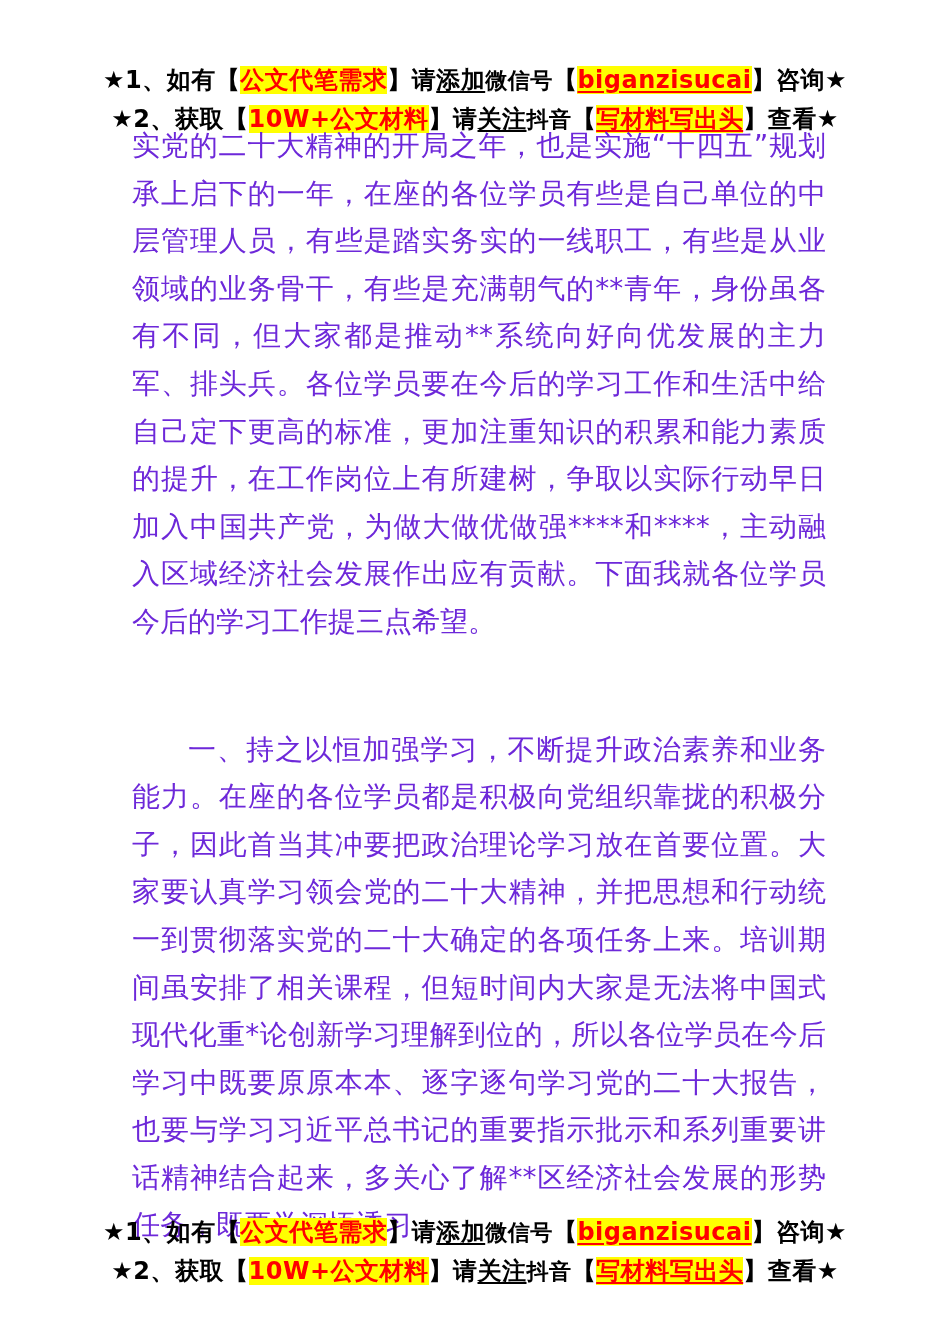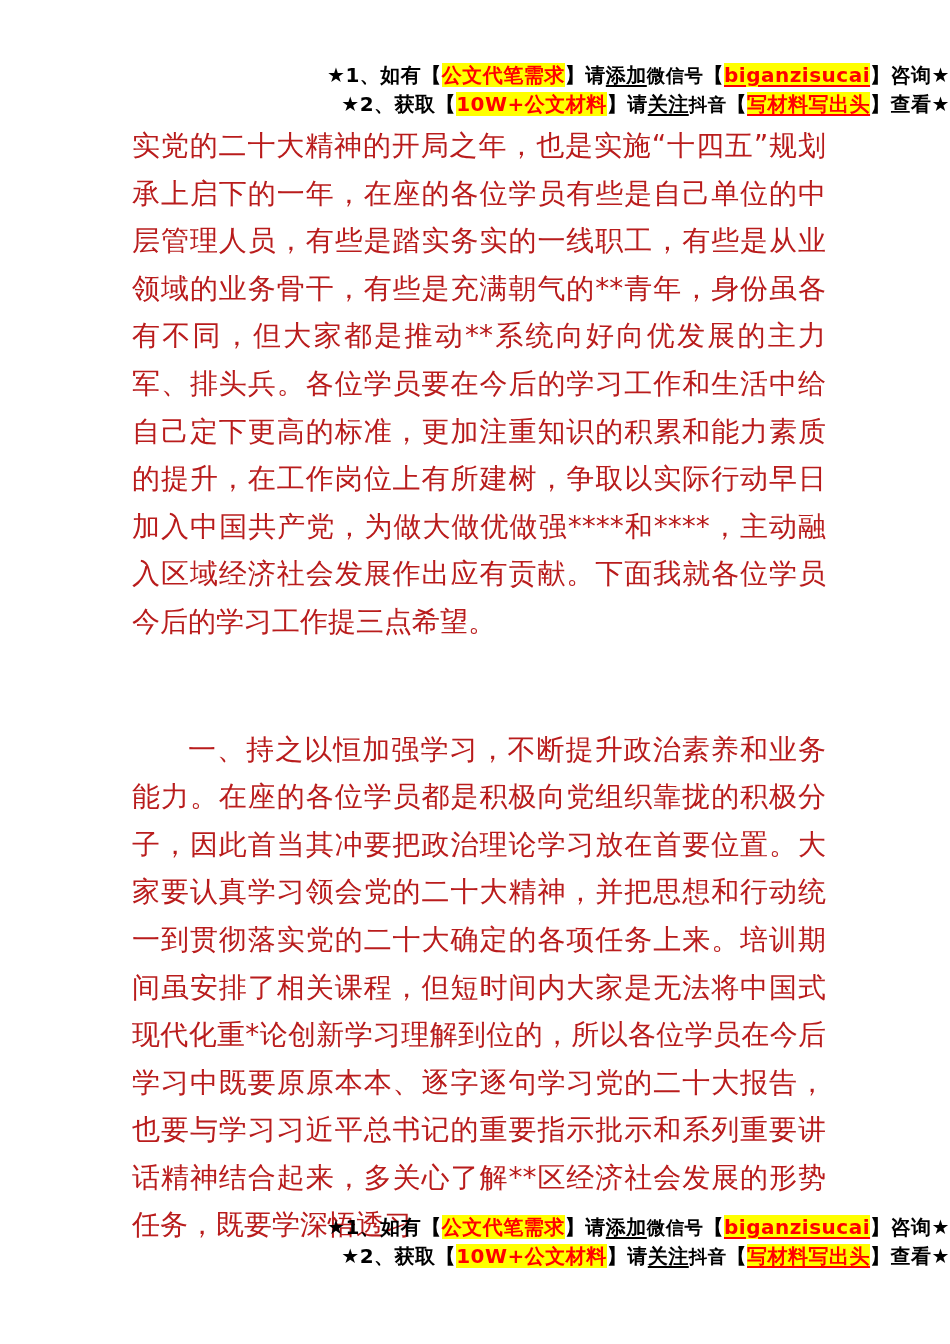--- a/index.html
+++ b/index.html
@@ -11,40 +11,40 @@
   .page{
     position:relative;
     width:950px;height:1344px;
     background:#ffffff;
     color:#000;
     overflow:hidden;
   }
   
   .promo{
     position:absolute;left:0;width:100%;
-    text-align:right;
-    font-size:20px;line-height:28px;
+    text-align:center;
+    font-size:24px;line-height:39px;
     color:#000;
     letter-spacing:0.5px;
   }
   .promo-header{top:61px;}
   .promo-footer{top:1213px;}
   .promo-line{white-space:nowrap;}
   .seg-bold{font-weight:700;}
   .seg-bold-u{font-weight:700;text-decoration:underline;text-underline-offset:3px;}
   .seg-narrow{font-weight:600;font-size:0.92em;}
   .seg-red-hl{color:#ff0000;background:#ffff00;font-weight:700;}
   .seg-red-hl-u{color:#ff0000;background:#ffff00;font-weight:700;text-decoration:underline;text-underline-offset:3px;}
   
   .doc-body{
     position:absolute;
     top:122px;left:132px;width:694px;
     font-size:28px;line-height:47.6px;
     text-align:justify;
-    color:#b91c1c;
+    color:#6d28d9;
     font-weight:400;
   }
   .doc-body p{margin:0;}
   .doc-body p.para-gap{margin-top:80px;}
   .doc-body p.indented{text-indent:2em;}
 </style>
 </head>
 <body>
 
 <div class="page">

